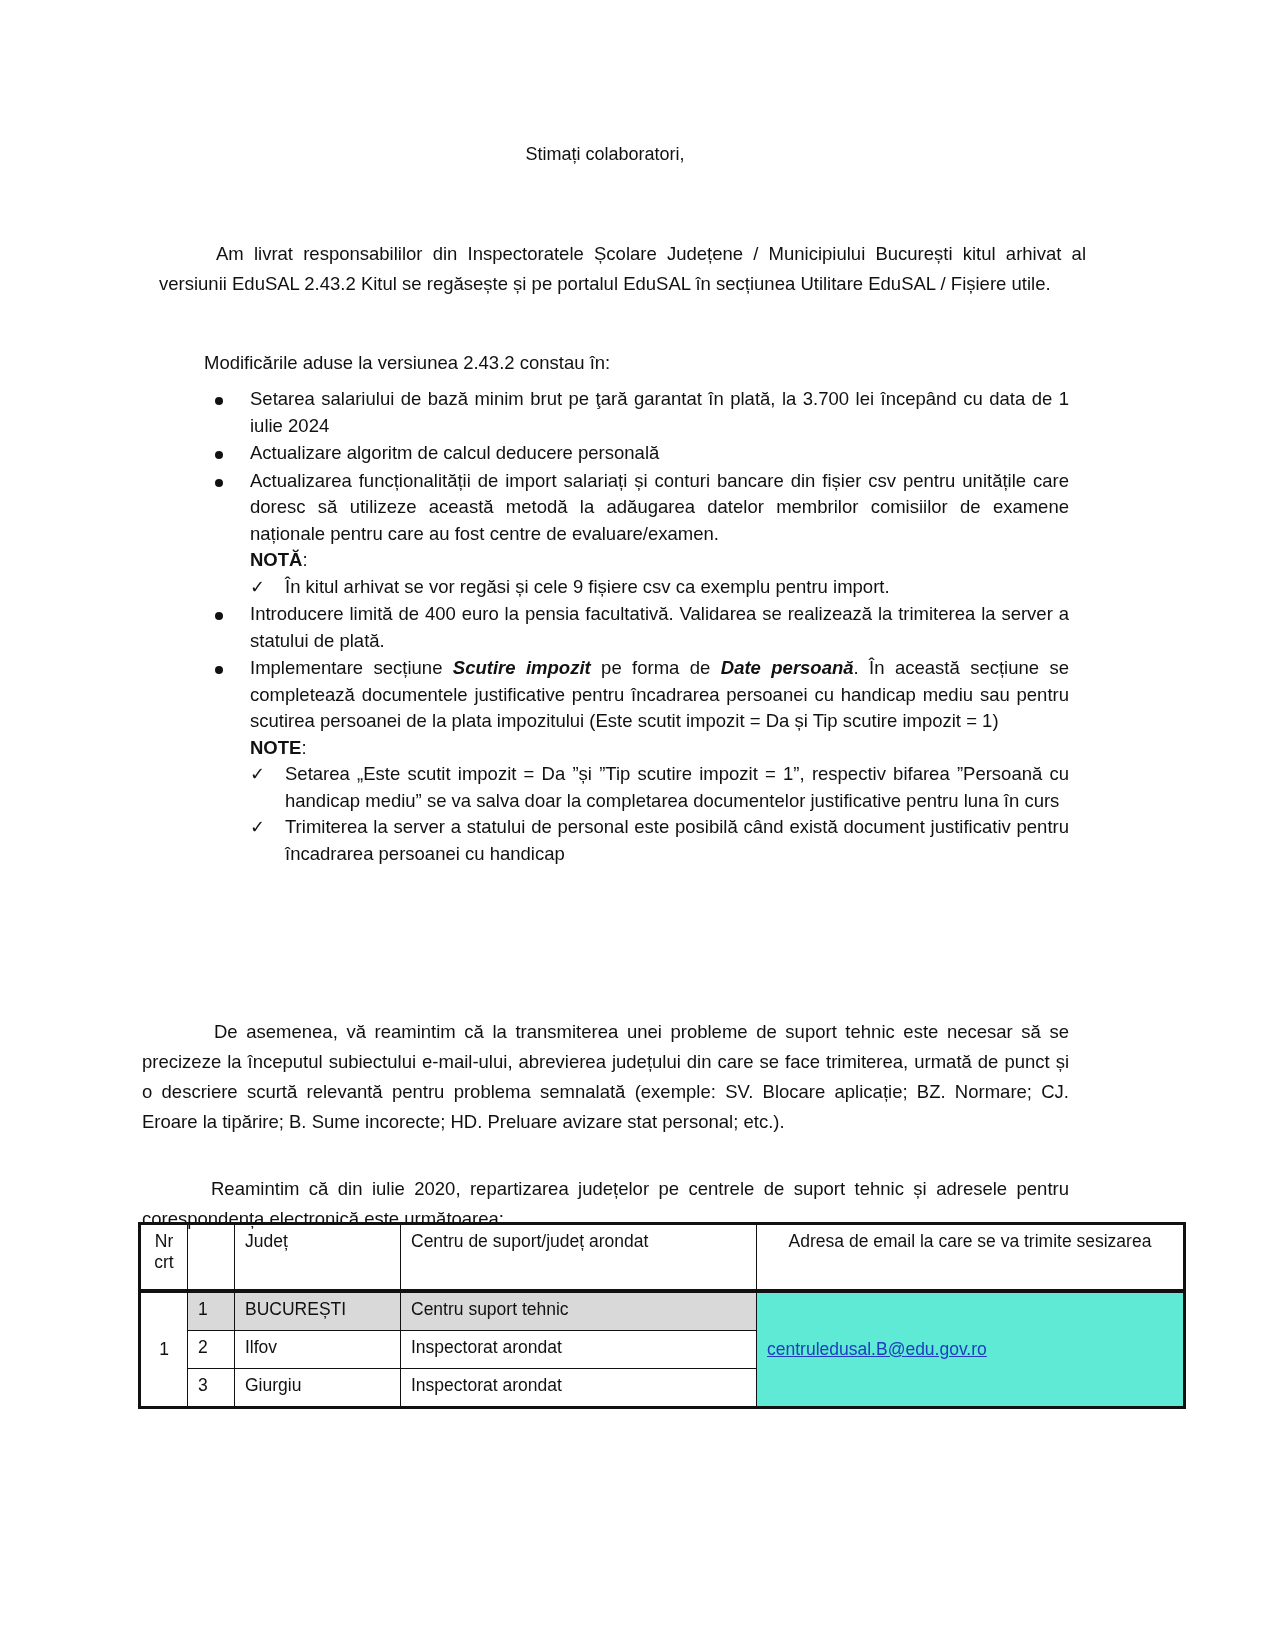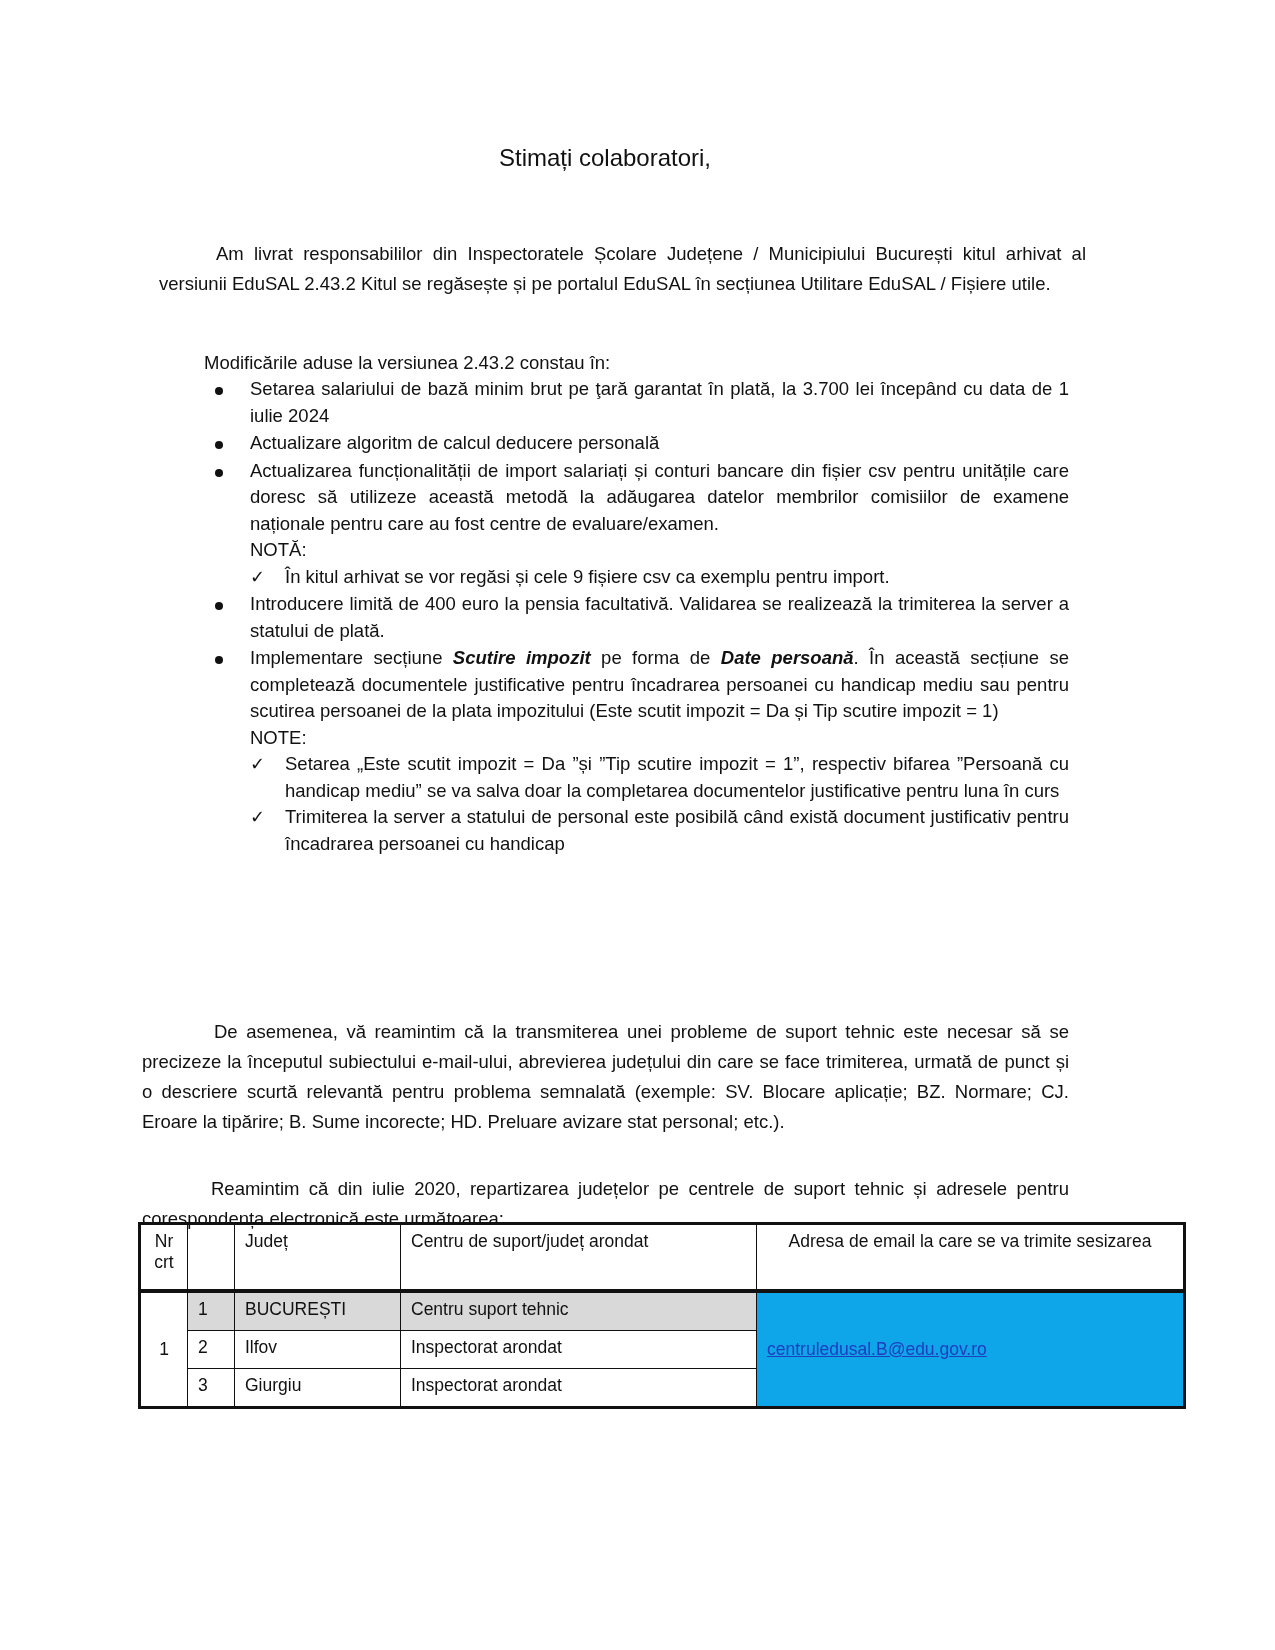--- a/index.html
+++ b/index.html
@@ -1,56 +1,56 @@
 <!DOCTYPE html>
 <html><head>
 <meta charset="utf-8">
 <style>
   html, body { margin: 0; padding: 0; background: #ffffff; }
   body { width: 1275px; height: 1650px; position: relative; overflow: hidden;
          font-family: "Liberation Sans", "DejaVu Sans", sans-serif; color: #111; }
   .page { position: absolute; left: 0; top: 0; width: 1275px; height: 1650px; }
-  .title { position: absolute; top: 144px; left: 0; width: 1210px; text-align: center; font-size: 24px; }
+  .title { position: absolute; top: 144px; left: 0; width: 1210px; text-align: center; font-size: 18px; }
   .para { position: absolute; left: 142px; width: 927px; font-size: 18.5px; line-height: 30px; text-align: justify; }
   .indent { text-indent: 57px; }
   .list { position: absolute; left: 142px; width: 927px; margin: 0; padding: 0; list-style: none; }
   .li { position: relative; padding-left: 108px; font-size: 18.5px; line-height: 26.5px; text-align: justify; margin-bottom: 1px; }
   .bullet { position: absolute; left: 73px; top: 11px; width: 8px; height: 8px; border-radius: 50%; background: #111; }
-  .note-label { font-weight: normal; }
+  .note-label { font-weight: bold; }
   .sub { position: relative; padding-left: 71px; text-align: justify; }
   .check { position: absolute; left: 36px; top: 0; font-size: 18px; }
   b.bi { font-style: italic; font-weight: bold; }
   table.support { position: absolute; left: 138px; top: 1222px; width: 1048px; border-collapse: collapse;
                   font-size: 17.5px; border: 3px solid #111; }
   table.support td { border: 1.5px solid #111; vertical-align: top; padding: 6px 10px; }
   table.support thead td { height: 52px; }
   table.support thead tr { border-bottom: 4px solid #111; }
   .c-nr { width: 26px; text-align: center; }
   .c-idx { width: 26px; }
   .c-jud { width: 145px; }
   .c-centru { width: 335px; }
   .c-email-h { text-align: center; }
   .row-gray td.gray, td.gray { background: #d9d9d9; }
-  .email-cell { background: #0ea5e9; vertical-align: middle !important; padding-left: 10px !important; }
+  .email-cell { background: #5eead4; vertical-align: middle !important; padding-left: 10px !important; }
   a.email { color: #1f3dbf; text-decoration: underline; }
   .body-row td { height: 25px; }
   .nr-merged { vertical-align: middle !important; text-align: center; }
 </style>
 </head>
 <body>
 
 <div class="page">
 
   <div class="title">Stimați colaboratori,</div>
 
   <p class="para indent" style="top:222px; margin:17px;">Am livrat responsabililor din Inspectoratele Școlare Județene / Municipiului București kitul arhivat al versiunii EduSAL 2.43.2 Kitul se regăsește și pe portalul EduSAL în secțiunea Utilitare EduSAL / Fișiere utile.</p>
 
   <p class="para" style="top:343px; margin:5px; padding-left:57px; width:870px;">Modificările aduse la versiunea 2.43.2 constau în:</p>
 
-  <ul class="list" style="top:376px;">
+  <ul class="list" style="top:386px;">
     <li class="li">
       <span class="bullet"></span>
       <span>Setarea salariului de bază minim brut pe ţară garantat în plată, la 3.700 lei începând cu data de 1 iulie 2024</span>
     </li>
     <li class="li">
       <span class="bullet"></span>
       <span>Actualizare algoritm de calcul deducere personală</span>
     </li>
     <li class="li">
       <span class="bullet"></span>

